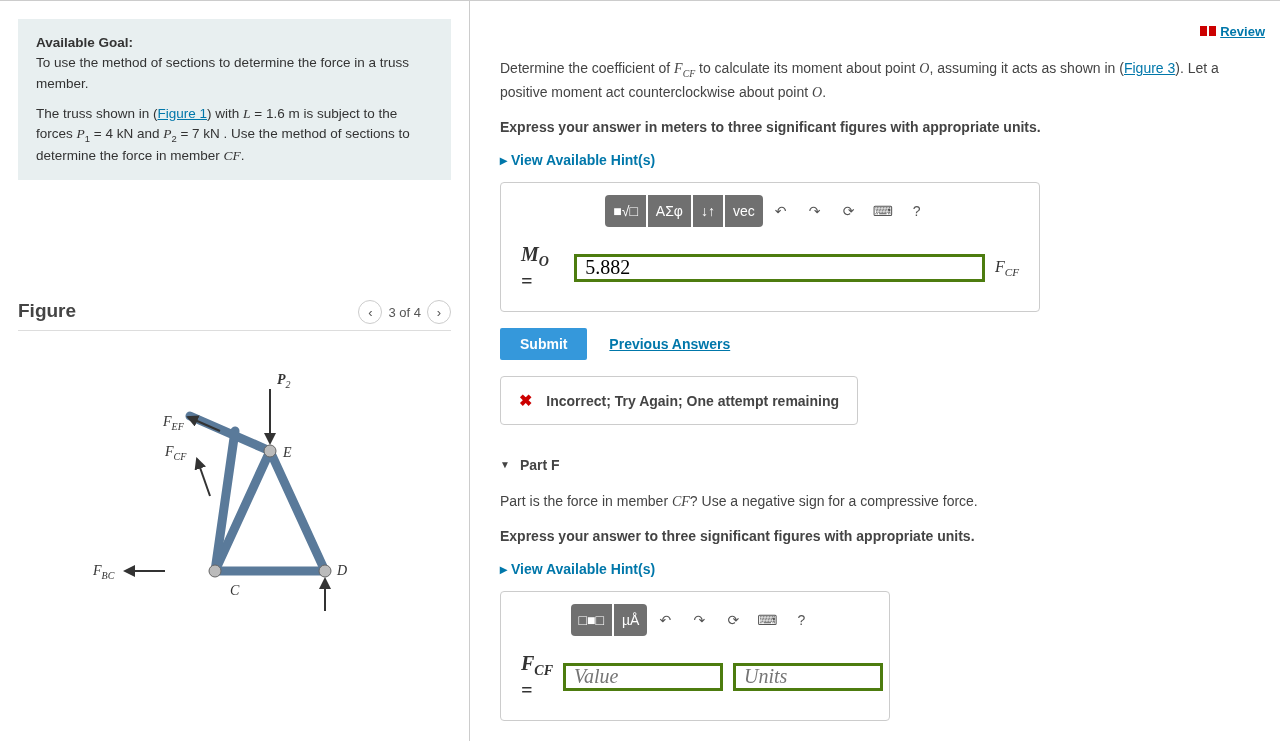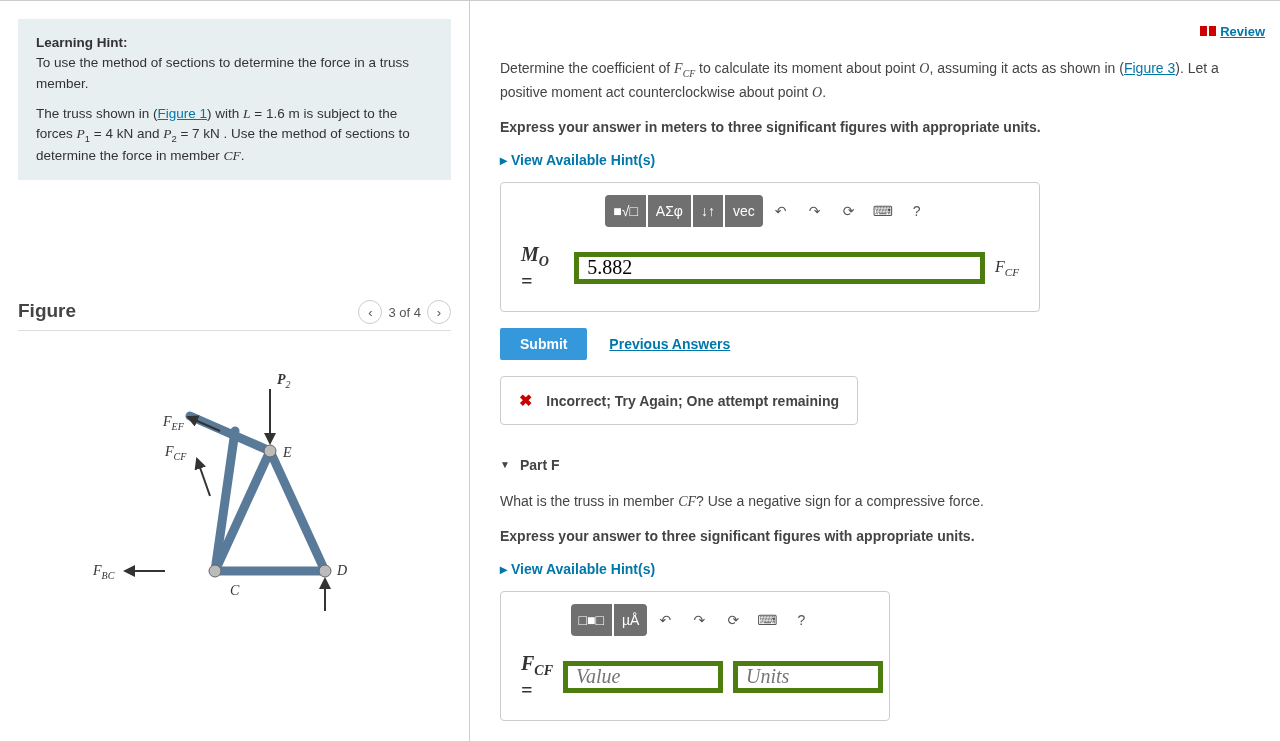--- a/index.html
+++ b/index.html
@@ -69,21 +69,21 @@
     font-size: 14px;
     display: inline-flex; align-items: center; justify-content: center;
     cursor: pointer;
     margin-right: 2px;
   }
   .tool-btn.first { border-top-left-radius: 4px; border-bottom-left-radius: 4px;}
   .tool-btn.icon-btn { background: transparent; color: #555; width: 32px; }
   .answer-row { display: flex; align-items: center; gap: 10px; }
   .ans-label { font-style: italic; font-family: 'Times New Roman', serif; font-size: 20px; font-weight: bold; }
   .ans-input {
-    border: 5px solid #4d7c0f;
+    border: 3px solid #4d7c0f;
     height: 24px;
     font-size: 20px;
     padding: 11px 8px;
     width: 420px;
     font-family: 'Times New Roman', serif;
   }
   .unit-label { font-style: italic; font-family: 'Times New Roman', serif; font-size: 16px; }
   .submit-row { margin-top: 16px; }
   .submit-btn { background: #3598db; color: #fff; border: none; padding: 8px 20px; font-weight: bold; border-radius: 2px; cursor: pointer; font-size:14px;}
   .prev-answers { color: #0077aa; text-decoration: underline; margin-left: 18px; font-weight: bold; font-size: 14px; cursor:pointer;}
@@ -104,21 +104,21 @@
   .ans-input-unit { width: 150px; font-style: italic; color: #999; font-size:20px; }
   .truss-label { font-family: 'Times New Roman', serif; font-style: italic; font-size: 14px; fill: #333; }
 </style>
 </head>
 <body>
 
 <div class="layout">
 
   <div class="left-pane">
     <div class="learning-goal-box">
-      <span class="heading">Learning Hint:</span><br>
+      <span class="heading">Available Goal:</span><br>
       <span>To use the method of sections to determine the force in a truss member.</span>
       <p>
         <span>The truss shown in (</span><span class="fig-link">Figure 1</span><span>) with </span><span class="fvar">L</span> = 1.6 m<span> is subject to the forces </span><span class="fvar">P</span><span class="sub">1</span> = 4 kN<span> and </span><span class="fvar">P</span><span class="sub">2</span> = 7 kN<span> . Use the method of sections to determine the force in member </span><span class="fvar">CF</span><span>.</span>
       </p>
     </div>
 
     <div class="figure-section">
       <div class="figure-header">
         <div class="figure-title">Figure</div>
         <div class="figure-nav">
@@ -212,21 +212,21 @@
       <span class="feedback-text">Incorrect; Try Again; One attempt remaining</span>
     </div>
 
     
     <div class="part-header">
       <span class="part-caret">▼</span>
       <span class="part-title">Part F</span>
     </div>
 
     <div class="question-text">
-      <span>What is the truss in member </span><span class="fvar">CF</span><span>? Use a negative sign for a compressive force.</span>
+      <span>Part is the force in member </span><span class="fvar">CF</span><span>? Use a negative sign for a compressive force.</span>
     </div>
     <div class="question-text instruct-bold">Express your answer to three significant figures with appropriate units.</div>
     <span class="hint-link">View Available Hint(s)</span>
 
     <div class="answer-panel answer-panel-f">
       <div class="toolbar">
         <button class="tool-btn first">□■□</button>
         <button class="tool-btn" style="border-top-right-radius:4px;border-bottom-right-radius:4px;">µÅ</button>
         <button class="tool-btn icon-btn">↶</button>
         <button class="tool-btn icon-btn">↷</button>

